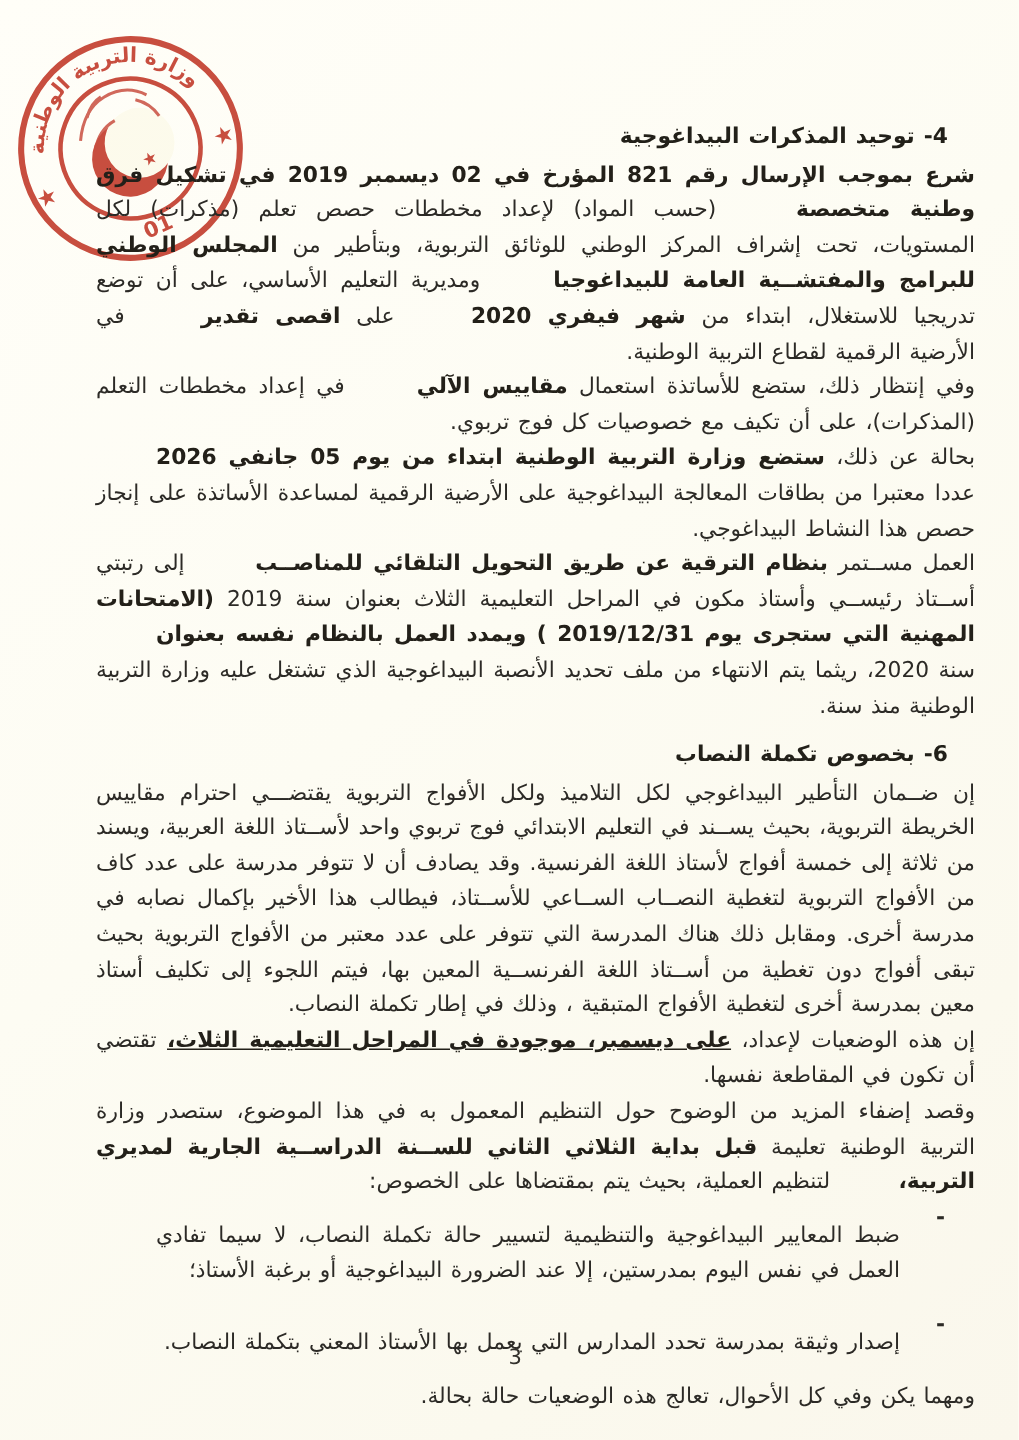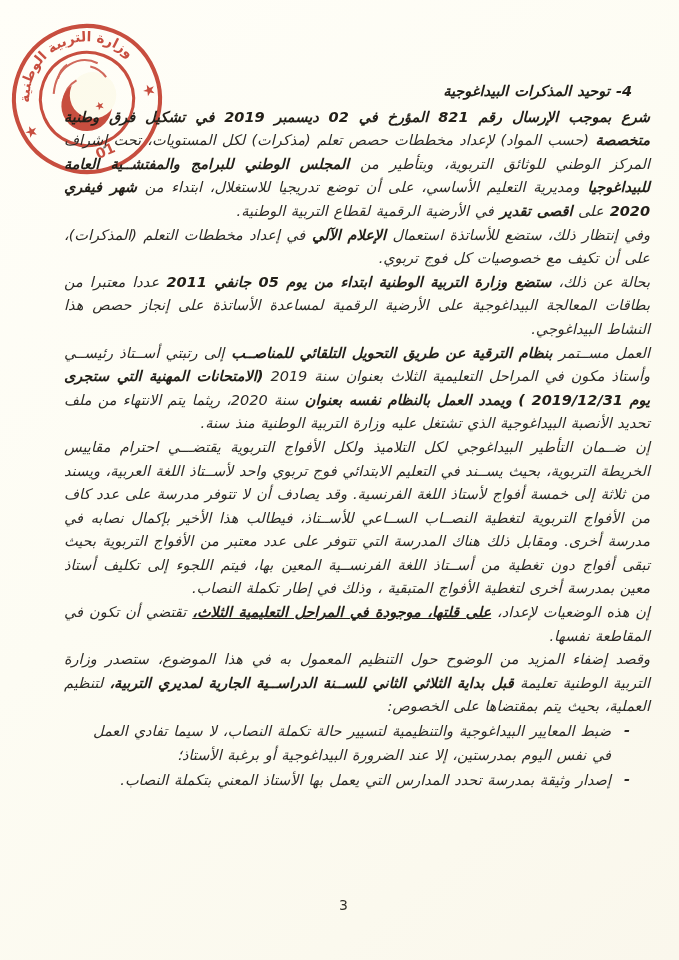--- a/index.html
+++ b/index.html
@@ -13,34 +13,33 @@
     position:relative;width:679px;height:960px;
     background:linear-gradient(140deg,#fffef8 0%,#fdfcf3 45%,#fbf9ee 80%,#faf7ec 100%);
   }
   .content{
     position:absolute;top:80px;right:29px;width:586px;
     direction:rtl;
     text-align:justify;
     font-size:14.5px;line-height:23.6px;
     color:#2c2a26;
     word-spacing:1px;
-    font-style:italic;
   }
   .heading{
     font-weight:bold;color:#222019;
     margin:9px 18px 2px 0;
     text-align:right;
   }
   .heading.first{margin-top:0;}
   p.para{margin:0;}
-  .b{font-weight:bold;color:#232019;}
+  .b{font-weight:bold;color:#232019;margin-left:40px;}
   .bu{font-weight:bold;color:#232019;text-decoration:underline;}
   .bullet{display:flex;gap:12px;margin:0 20px 0 28px;}
   .bullet .dash{flex:0 0 auto;font-weight:bold;}
-  .bullet p{margin:1px;flex:1;text-align:justify;}
+  .bullet p{margin:12px;flex:1;text-align:justify;}
   .closing{margin:0 22px 0 0;}
   .page-number{
     position:absolute;left:0;right:0;bottom:47px;
     text-align:center;font-size:14px;color:#33312c;
     transform:translateX(4px);
   }
   .stamp{
     position:absolute;top:18px;left:6px;
     width:162px;height:162px;
     transform:rotate(-24deg);
@@ -81,41 +80,43 @@
     </g>
     <text x="66" y="139" font-size="14" font-weight="bold" fill="#c23a2c">01</text>
   </svg>
 
   <div class="content">
 
     <div class="heading first">4- توحيد المذكرات البيداغوجية</div>
 
     <p class="para"><span class="b">شرع  بموجب الإرسال رقم 821 المؤرخ في 02 ديسمبر 2019 في تشكيل فرق وطنية متخصصة </span><span>(حسب المواد) لإعداد مخططات حصص تعلم (مذكرات) لكل المستويات، تحت إشراف المركز الوطني للوثائق التربوية، وبتأطير من </span><span class="b">المجلس الوطني للبرامج والمفتشــية العامة للبيداغوجيا </span><span>ومديرية التعليم الأساسي، على أن توضع تدريجيا للاستغلال، ابتداء من </span><span class="b">شهر فيفري 2020 </span><span>على </span><span class="b">اقصى تقدير </span><span>في الأرضية الرقمية لقطاع التربية الوطنية.</span></p>
 
-    <p class="para"><span>وفي إنتظار ذلك، ستضع للأساتذة استعمال </span><span class="b">الإعلام الآلي </span><span>في إعداد مخططات التعلم (المذكرات)، على أن تكيف مع خصوصيات كل فوج تربوي.</span></p>
+    <p class="para"><span>وفي إنتظار ذلك، ستضع للأساتذة استعمال </span><span class="b">مقاييس الآلي </span><span>في إعداد مخططات التعلم (المذكرات)، على أن تكيف مع خصوصيات كل فوج تربوي.</span></p>
 
-    <p class="para"><span>بحالة عن ذلك، </span><span class="b">ستضع وزارة التربية الوطنية ابتداء من يوم 05 جانفي 2011 </span><span>عددا معتبرا من بطاقات المعالجة البيداغوجية على الأرضية الرقمية لمساعدة الأساتذة على إنجاز حصص هذا النشاط البيداغوجي.</span></p>
+    <p class="para"><span>بحالة عن ذلك، </span><span class="b">ستضع وزارة التربية الوطنية ابتداء من يوم 05 جانفي 2026 </span><span>عددا معتبرا من بطاقات المعالجة البيداغوجية على الأرضية الرقمية لمساعدة الأساتذة على إنجاز حصص هذا النشاط البيداغوجي.</span></p>
 
 
     <p class="para"><span>العمل مســتمر </span><span class="b">بنظام الترقية عن طريق التحويل التلقائي للمناصــب </span><span>إلى رتبتي أســتاذ رئيســي وأستاذ مكون في المراحل التعليمية  الثلاث بعنوان سنة 2019 </span><span class="b">(الامتحانات المهنية التي ستجرى يوم  2019/12/31 ) ويمدد العمل بالنظام نفسه بعنوان  </span><span>سنة 2020، ريثما يتم الانتهاء من ملف تحديد الأنصبة البيداغوجية الذي تشتغل عليه وزارة التربية الوطنية منذ سنة.</span></p>
 
+    <div class="heading">6- بخصوص تكملة النصاب</div>
 
     <p class="para"><span>إن ضــمان التأطير البيداغوجي لكل التلاميذ ولكل الأفواج التربوية يقتضـــي احترام مقاييس الخريطة التربوية، بحيث يســند في التعليم الابتدائي فوج تربوي واحد لأســتاذ اللغة العربية، ويسند من ثلاثة إلى خمسة أفواج لأستاذ اللغة الفرنسية. وقد يصادف أن لا تتوفر مدرسة على عدد كاف من الأفواج التربوية لتغطية النصــاب الســاعي للأســتاذ، فيطالب هذا الأخير بإكمال نصابه في مدرسة أخرى. ومقابل ذلك هناك المدرسة التي تتوفر على عدد معتبر من الأفواج التربوية بحيث تبقى أفواج دون تغطية من أســتاذ اللغة الفرنســية المعين بها، فيتم اللجوء إلى تكليف أستاذ معين بمدرسة أخرى لتغطية الأفواج المتبقية ، وذلك في إطار تكملة النصاب.</span></p>
 
-    <p class="para"><span>إن هذه الوضعيات لإعداد، </span><span class="bu">على قلتها، موجودة في المراحل التعليمية الثلاث،</span><span> تقتضي أن تكون في المقاطعة نفسها.</span></p>
+    <p class="para"><span>إن هذه الوضعيات لإعداد، </span><span class="bu">على ديسمبر، موجودة في المراحل التعليمية الثلاث،</span><span> تقتضي أن تكون في المقاطعة نفسها.</span></p>
 
     <p class="para"><span>وقصد إضفاء المزيد من الوضوح حول التنظيم المعمول به في هذا الموضوع، ستصدر وزارة التربية الوطنية تعليمة </span><span class="b">قبل بداية الثلاثي الثاني للســنة الدراســية الجارية لمديري التربية،</span><span> لتنظيم العملية، بحيث يتم بمقتضاها على الخصوص:</span></p>
 
     <div class="bullet">
       <span class="dash">-</span>
       <p>ضبط المعايير البيداغوجية والتنظيمية لتسيير حالة تكملة النصاب، لا  سيما تفادي العمل في نفس اليوم بمدرستين، إلا عند الضرورة البيداغوجية أو برغبة الأستاذ؛</p>
     </div>
     <div class="bullet">
       <span class="dash">-</span>
       <p>إصدار وثيقة بمدرسة تحدد المدارس التي يعمل بها الأستاذ المعني بتكملة النصاب.</p>
     </div>
 
+    <p class="para closing">ومهما يكن وفي كل الأحوال، تعالج هذه الوضعيات حالة بحالة.</p>
 
   </div>
 
   <div class="page-number">3</div>
 
 </div>
 
 </body></html>

